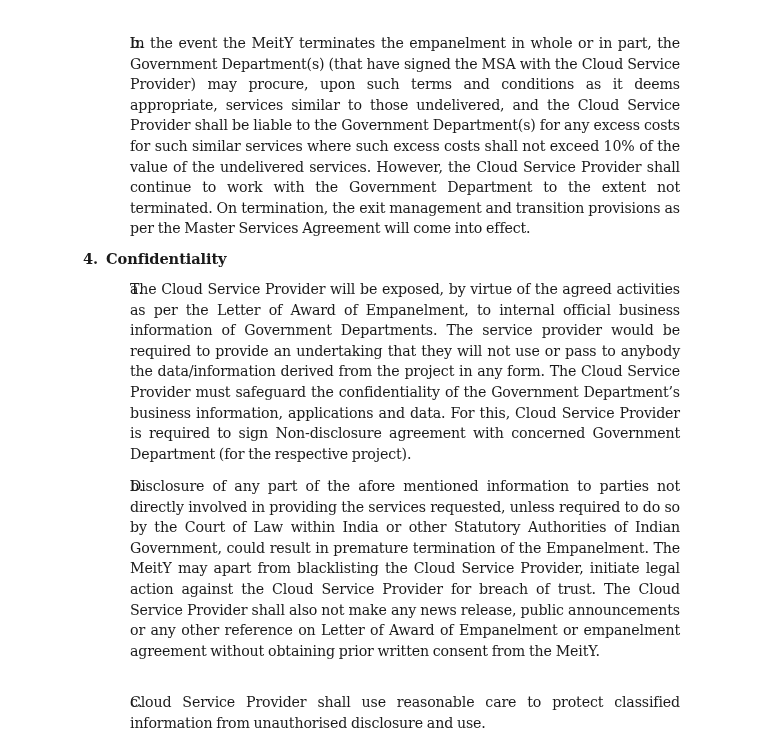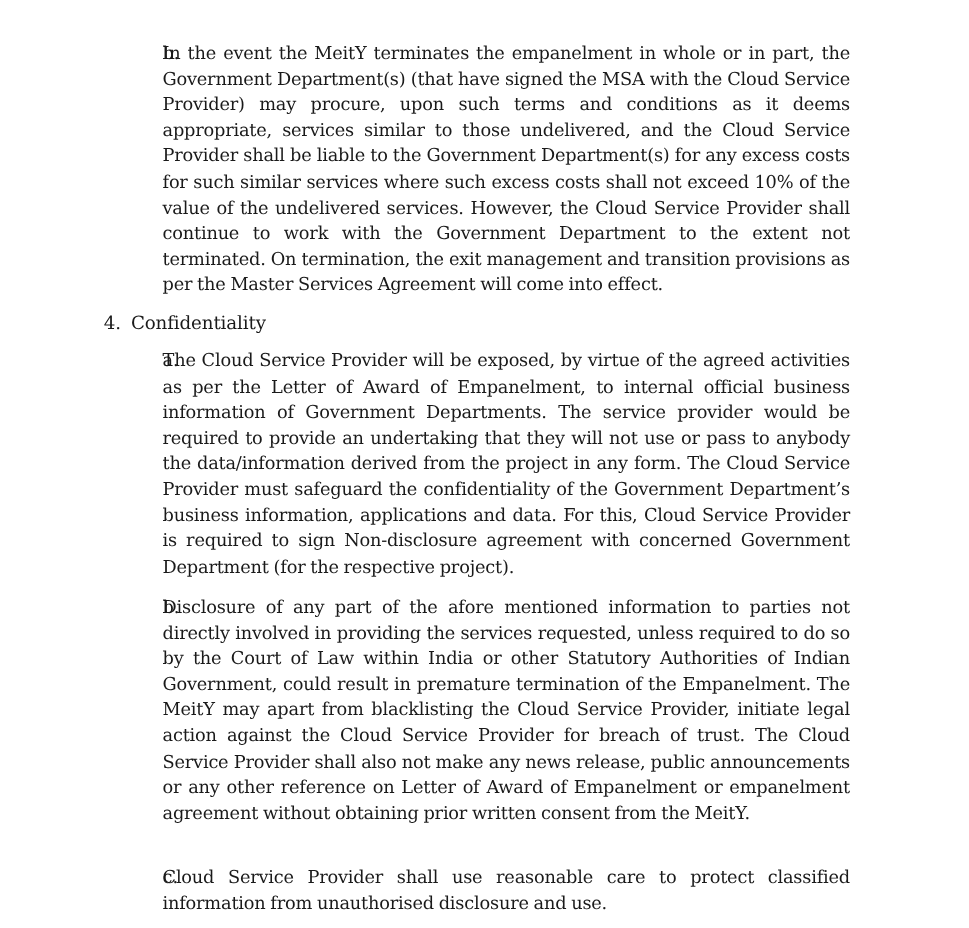--- a/index.html
+++ b/index.html
@@ -41,21 +41,21 @@
       text-align: justify;
       letter-spacing: -0.15px;
       word-spacing: -0.5px;
     }
     .heading {
       position: absolute;
       left: 83px;
       top: 249px;
       font-size: 14.6px;
       line-height: 20px;
-      font-weight: normal;
+      font-weight: bold;
       font-family: "DejaVu Serif", serif;
       letter-spacing: -0.1px;
       text-align: right;
     }
     .heading .num { margin-right: 8px; }
   </style>
 </head>
 <body>
 
 <div class="page">

